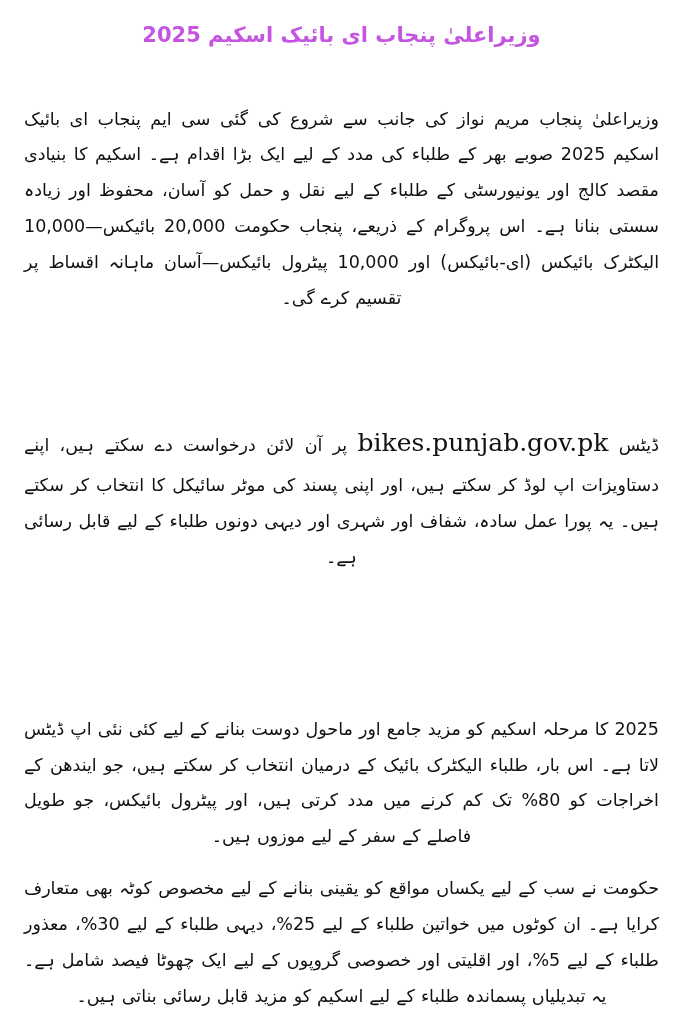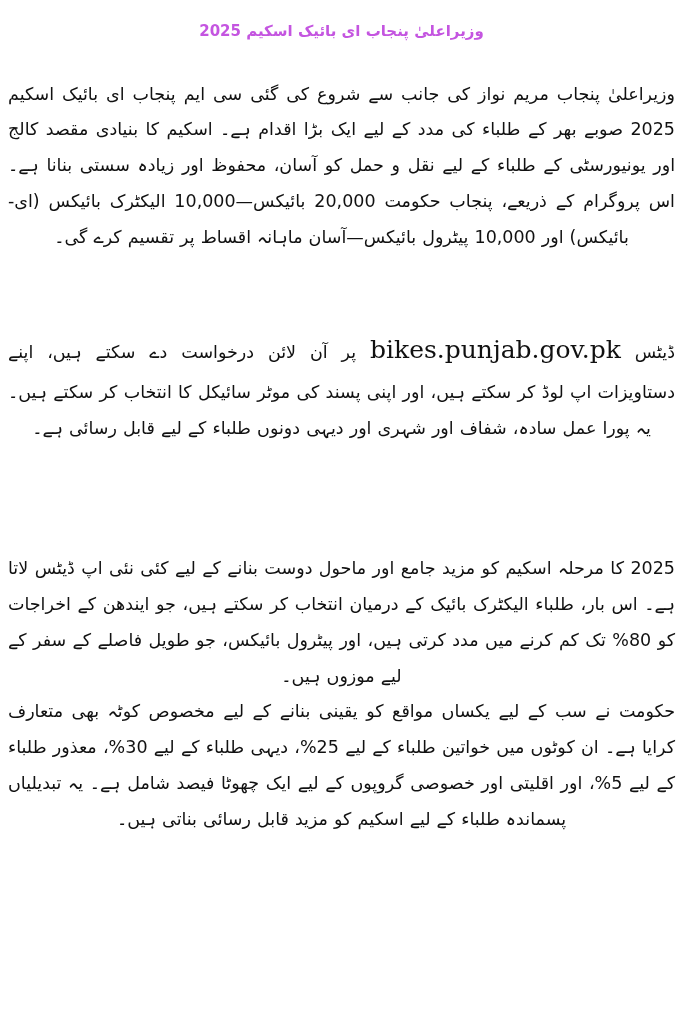--- a/index.html
+++ b/index.html
@@ -20,21 +20,21 @@
     box-sizing: border-box;
     padding: 0 8px;
     position: relative;
   }
 
   .heading {
     text-align: center;
     direction: rtl;
     color: #c455e0;
     font-family: "DejaVu Sans", "Liberation Sans", sans-serif;
-    font-size: 15px;
+    font-size: 21px;
     font-weight: 700;
     line-height: 1.5;
     unicode-bidi: plaintext;
   }
   .heading-1 {
     margin: 12px 0 0 0;
     padding-top: 8px;
   }
   .heading-2 {
     margin: 0;
@@ -53,21 +53,21 @@
     margin: 0;
     padding: 0 8px;
     unicode-bidi: plaintext;
     word-spacing: 0.5px;
   }
   .para + .para {
     margin-top: 0;
   }
 
   .block {
-    margin: 0;
+    margin: 16px;
     padding: 0;
   }
 
   .gap-lg { height: 34px; }
   .gap-md { height: 26px; }
   .gap-sm { height: 10px; }
 
   .section-body .para {
     text-align: justify;
     text-align-last: center;

